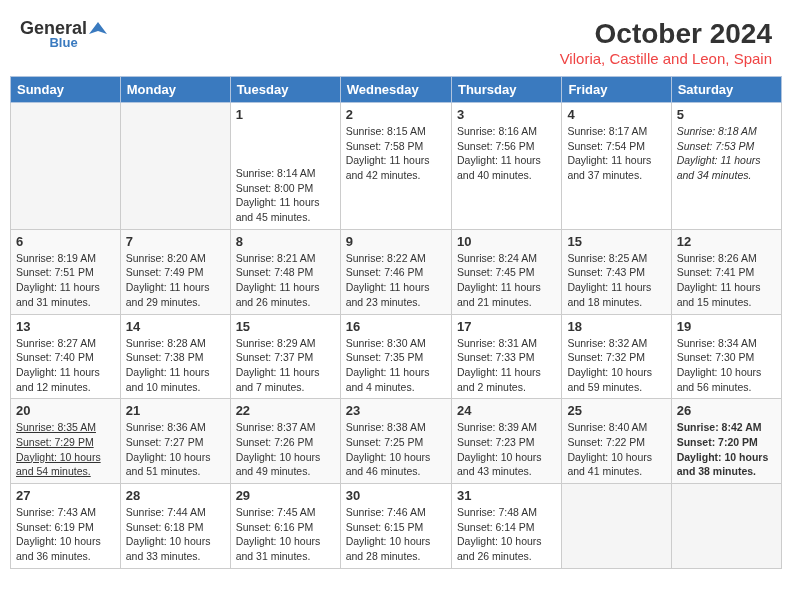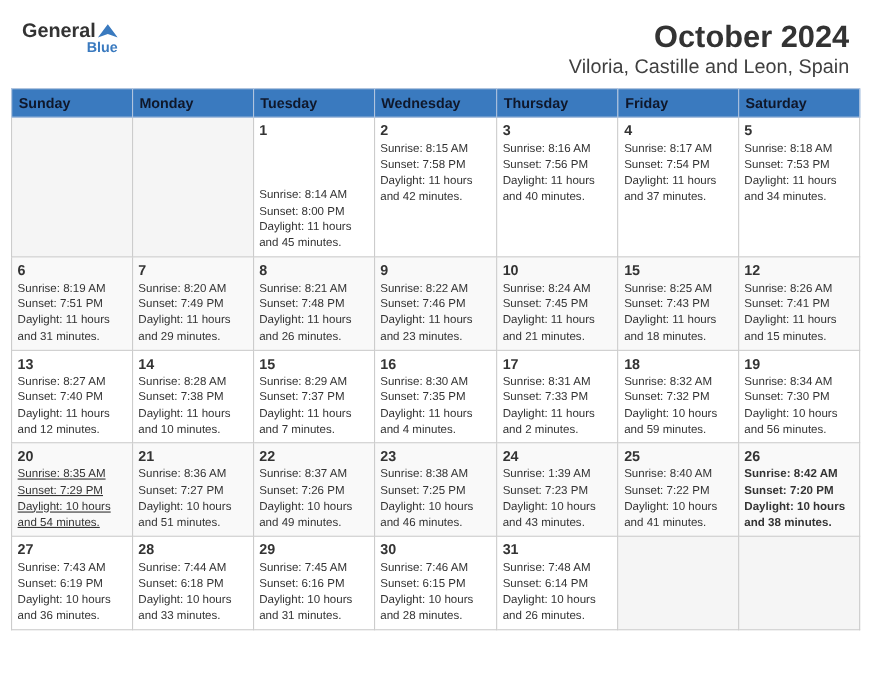--- a/index.html
+++ b/index.html
@@ -12,46 +12,46 @@
     }
     .header-area {
       display: flex;
       justify-content: space-between;
       align-items: flex-start;
       padding: 8px 10px 5px 10px;
     }
     .logo {
       display: flex;
       flex-direction: column;
-      align-items: flex-end;
+      align-items: center;
     }
     .logo-row {
       display: flex;
       align-items: center;
     }
     .title-area {
       text-align: right;
     }
     .month-title {
       font-size: 28px;
       font-weight: bold;
       color: #333;
     }
     .location-title {
-      font-size: 18px;
-      color: #404040;
+      font-size: 15px;
+      color: #ef4444;
     }
     .calendar-table {
       width: 100%;
       border-collapse: collapse;
       margin-top: 4px;
     }
     .calendar-table th {
       background-color: #3a7abf;
-      color: #0f172a;
+      color: #ffffff;
       text-align: left;
       padding: 5px 6px;
       font-size: 13px;
       border: 1px solid #b0c4de;
     }
     .calendar-table td {
       vertical-align: top;
       border: 1px solid #ccc;
       padding: 4px 5px;
       font-size: 10.5px;
@@ -133,21 +133,21 @@
 Daylight: 11 hours and 40 minutes.</div>
         </td>
         <td>
           <span class="day-number">4</span>
           <div class="day-info" style="white-space: pre-line;">Sunrise: 8:17 AM
 Sunset: 7:54 PM
 Daylight: 11 hours and 37 minutes.</div>
         </td>
         <td>
           <span class="day-number">5</span>
-          <div class="day-info" style="white-space: pre-line;">Sunrise: 8:18 AM
+          <div class="day-info" style="white-space: pre-line; font-style: italic;">Sunrise: 8:18 AM
 Sunset: 7:53 PM
 Daylight: 11 hours and 34 minutes.</div>
         </td>
       </tr>
       <tr class="week-row">
         <td>
           <span class="day-number">6</span>
           <div class="day-info" style="white-space: pre-line;">Sunrise: 8:19 AM
 Sunset: 7:51 PM
 Daylight: 11 hours and 31 minutes.</div>
@@ -253,21 +253,21 @@
 Daylight: 10 hours and 49 minutes.</div>
         </td>
         <td>
           <span class="day-number">23</span>
           <div class="day-info" style="white-space: pre-line;">Sunrise: 8:38 AM
 Sunset: 7:25 PM
 Daylight: 10 hours and 46 minutes.</div>
         </td>
         <td>
           <span class="day-number">24</span>
-          <div class="day-info" style="white-space: pre-line;">Sunrise: 1:39 AM
+          <div class="day-info" style="white-space: pre-line;">Sunrise: 8:39 AM
 Sunset: 7:23 PM
 Daylight: 10 hours and 43 minutes.</div>
         </td>
         <td>
           <span class="day-number">25</span>
           <div class="day-info" style="white-space: pre-line;">Sunrise: 8:40 AM
 Sunset: 7:22 PM
 Daylight: 10 hours and 41 minutes.</div>
         </td>
         <td>

